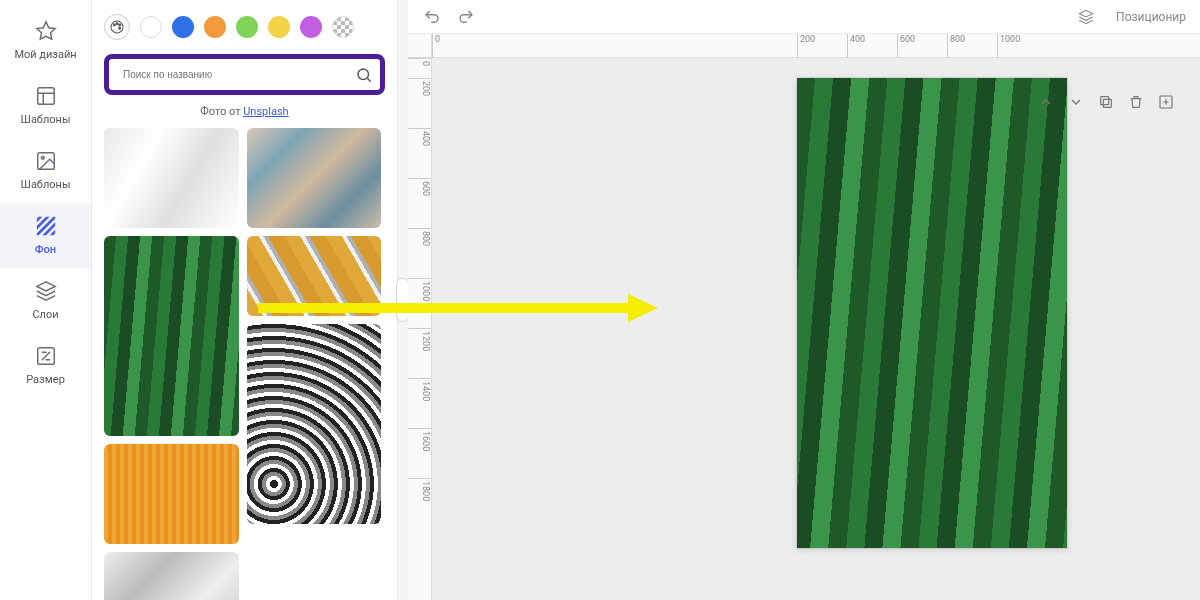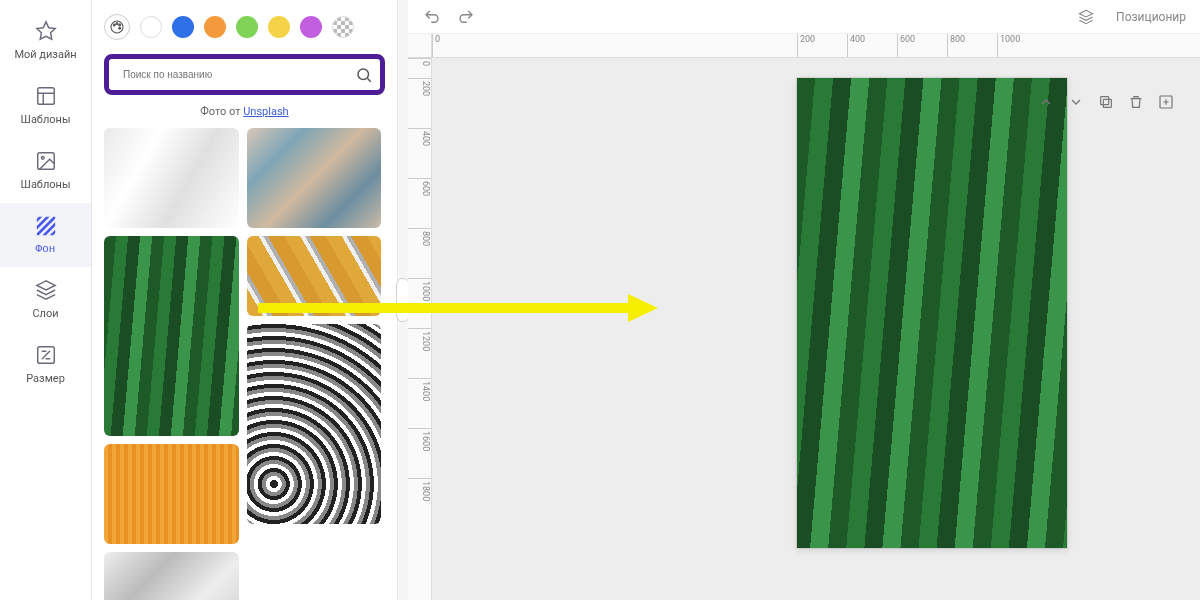--- a/index.html
+++ b/index.html
@@ -7,21 +7,21 @@
 
 .app { display: flex; width: 100%; height: 100%; }
 
 
 .left-nav { width: 92px; border-right: 1px solid #e8e8e8; display: flex; flex-direction: column; padding-top: 8px; }
 .nav-item { display: flex; flex-direction: column; align-items: center; justify-content: center; padding: 12px 4px; cursor: pointer; gap: 6px; }
 .nav-item.active { background: #f3f4f8; }
 .nav-item .icon { width: 22px; height: 22px; display: flex; align-items: center; justify-content: center; color: #6b6b7b; }
 .nav-item.active .icon { color: #4a5ae8; }
 .nav-item .label { font-size: 11px; color: #555; }
-.nav-item.active .label { color: #4a5ae8; font-weight: 500; font-family: Liberation Mono, monospace; }
+.nav-item.active .label { color: #4a5ae8; font-weight: 500; }
 
 
 .panel { width: 306px; border-right: 1px solid #e8e8e8; display: flex; flex-direction: column; padding: 14px 12px 0 12px; }
 .color-row { display: flex; align-items: center; gap: 10px; margin-bottom: 14px; }
 .palette-btn { width: 26px; height: 26px; border-radius: 50%; border: 1px solid #ccc; display: flex; align-items: center; justify-content: center; cursor: pointer; }
 .swatch { width: 22px; height: 22px; border-radius: 50%; cursor: pointer; }
 .swatch.white { border: 1px solid #ddd; }
 .swatch.checker { background-image: linear-gradient(45deg,#bbb 25%,transparent 25%),linear-gradient(-45deg,#bbb 25%,transparent 25%),linear-gradient(45deg,transparent 75%,#bbb 75%),linear-gradient(-45deg,transparent 75%,#bbb 75%); background-size: 8px 8px; background-position: 0 0,0 4px,4px -4px,-4px 0; border: 1px solid #ddd; }
 
 .search-box { position: relative; margin-bottom: 10px; }

